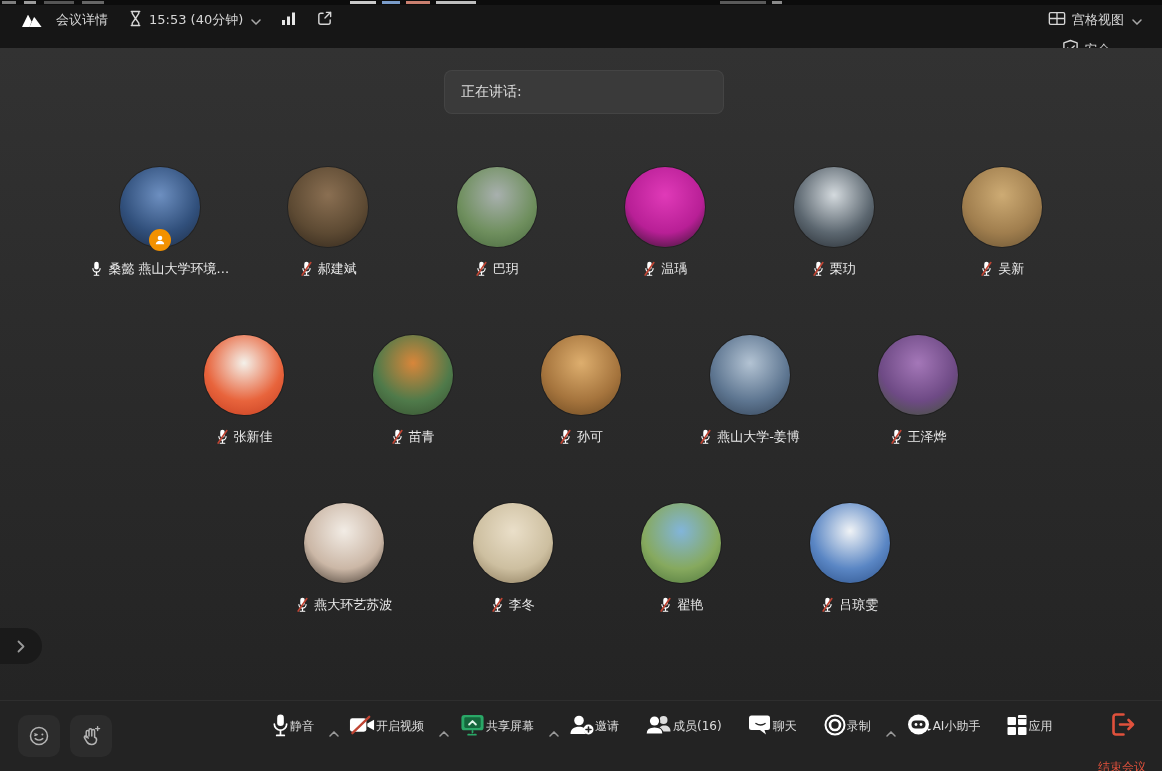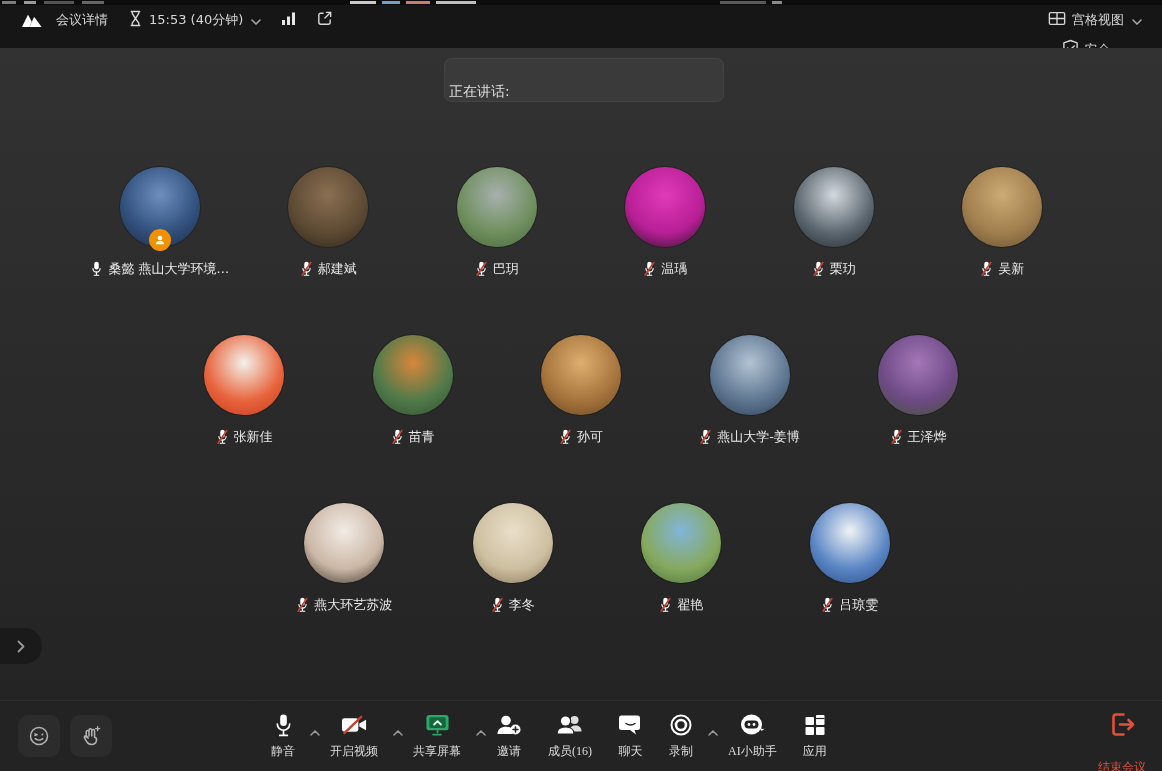--- a/index.html
+++ b/index.html
@@ -20,23 +20,23 @@
              padding:0 10px; height:30px; cursor:default; }
   .tb-text { white-space:nowrap; }
   .chev-down { margin-left:2px; }
   .tb-divider { width:1px; height:16px; background:#3c3c3c; margin:0 8px; }
   .win-btn { width:30px; height:30px; display:flex; align-items:center; justify-content:center; }
 
   
   .main { position:absolute; top:48px; left:0; width:1162px; height:652px;
           background:linear-gradient(#323232, #2a2a2a 55%, #242424); }
 
-  .speaking { position:absolute; left:444px; top:10px; width:280px; height:44px;
+  .speaking { position:absolute; left:444px; top:22px; width:280px; height:44px;
               background:#3a3a3a; border:1px solid rgba(255,255,255,0.05); border-radius:8px;
-              display:flex; align-items:flex-end; padding-left:4px;
+              display:flex; align-items:center; padding-left:16px;
               color:#dedede; font-size:14px; }
 
   .p-row { position:absolute; left:0; width:1162px; display:flex; justify-content:center; }
   .row-1 { top:119px; } .row-2 { top:287px; } .row-3 { top:455px;padding-left:32px; }
   .tile { width:168.5px; display:flex; flex-direction:column; align-items:center; }
   .avatar { width:80px; height:80px; border-radius:50%; position:relative;
             box-shadow:0 0 0 1px rgba(0,0,0,0.25); }
   .host-badge { display:none; position:absolute; bottom:-4px; left:50%; transform:translateX(-50%);
                 width:22px; height:22px; border-radius:50%; background:#f29100;
                 align-items:center; justify-content:center; }
@@ -51,22 +51,22 @@
                 background:#1a1a1a; border-radius:0 18px 18px 0;
                 display:flex; align-items:center; justify-content:center; }
 
   
   .toolbar { position:absolute; left:0; bottom:0; width:1162px; height:71px;
              background:#232323; border-top:1px solid #2e2e2e; }
   .reactions { position:absolute; left:18px; top:14px; display:flex; gap:10px; }
   .reaction-btn { width:42px; height:42px; border-radius:10px; background:#2c2c2c;
                   display:flex; align-items:center; justify-content:center; }
   .tools { position:absolute; left:258px; top:9px; display:flex; align-items:flex-start; }
-  .tool { display:flex; flex-direction:column; align-items:center; position:relative;
-          padding:0 13px; cursor:default;font-family:Liberation Serif, serif; }
+  .tool { display:flex; flex-direction:row; align-items:center; position:relative;
+          padding:0 13px; cursor:default; }
   .tool .icon-box { height:30px; display:flex; align-items:center; justify-content:center; }
   .tool .tool-label { margin-top:3px; font-size:12px; color:#dcdcdc; white-space:nowrap; }
   .tool-chevron { position:absolute; right:-3px; top:12px; }
   .tool.wide { padding-right:22px; }
   .end-meeting { position:absolute; right:16px; top:11px; display:flex; flex-direction:column;
                  align-items:center; }
   .end-meeting .tool-label { margin-top:18px; font-size:12px; color:#e0513c; }
 </style>
 </head>
 <body>

